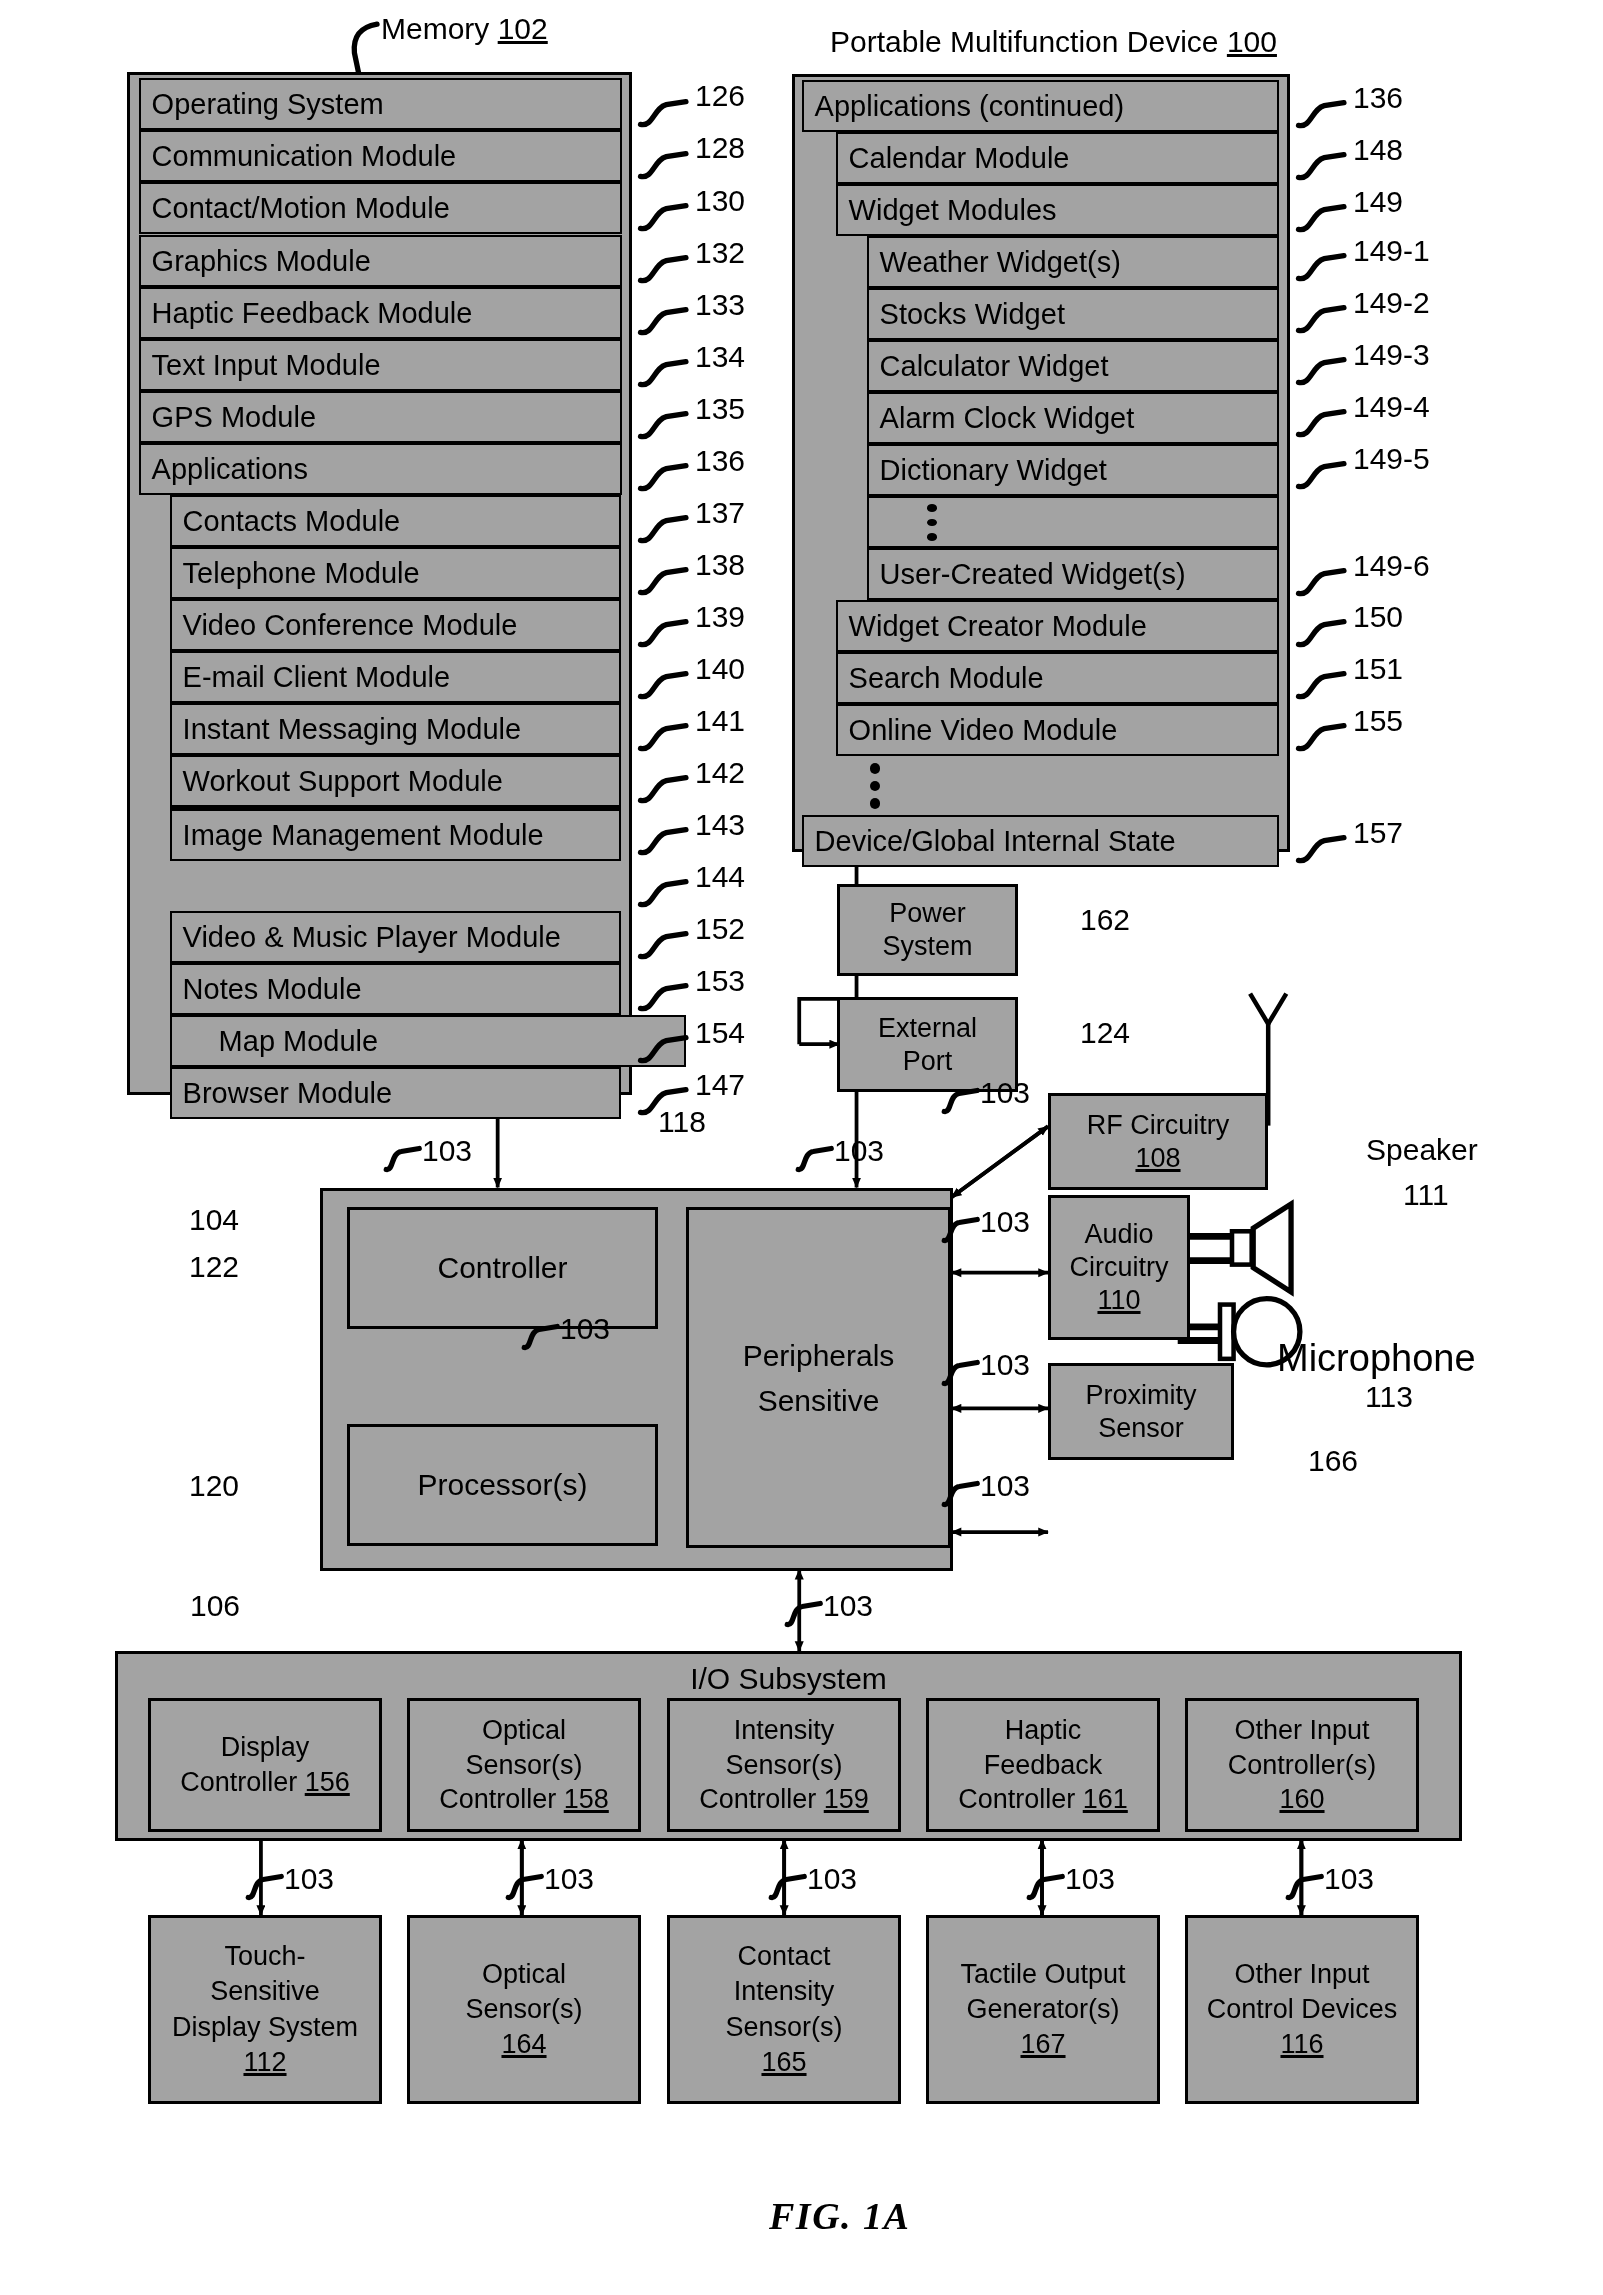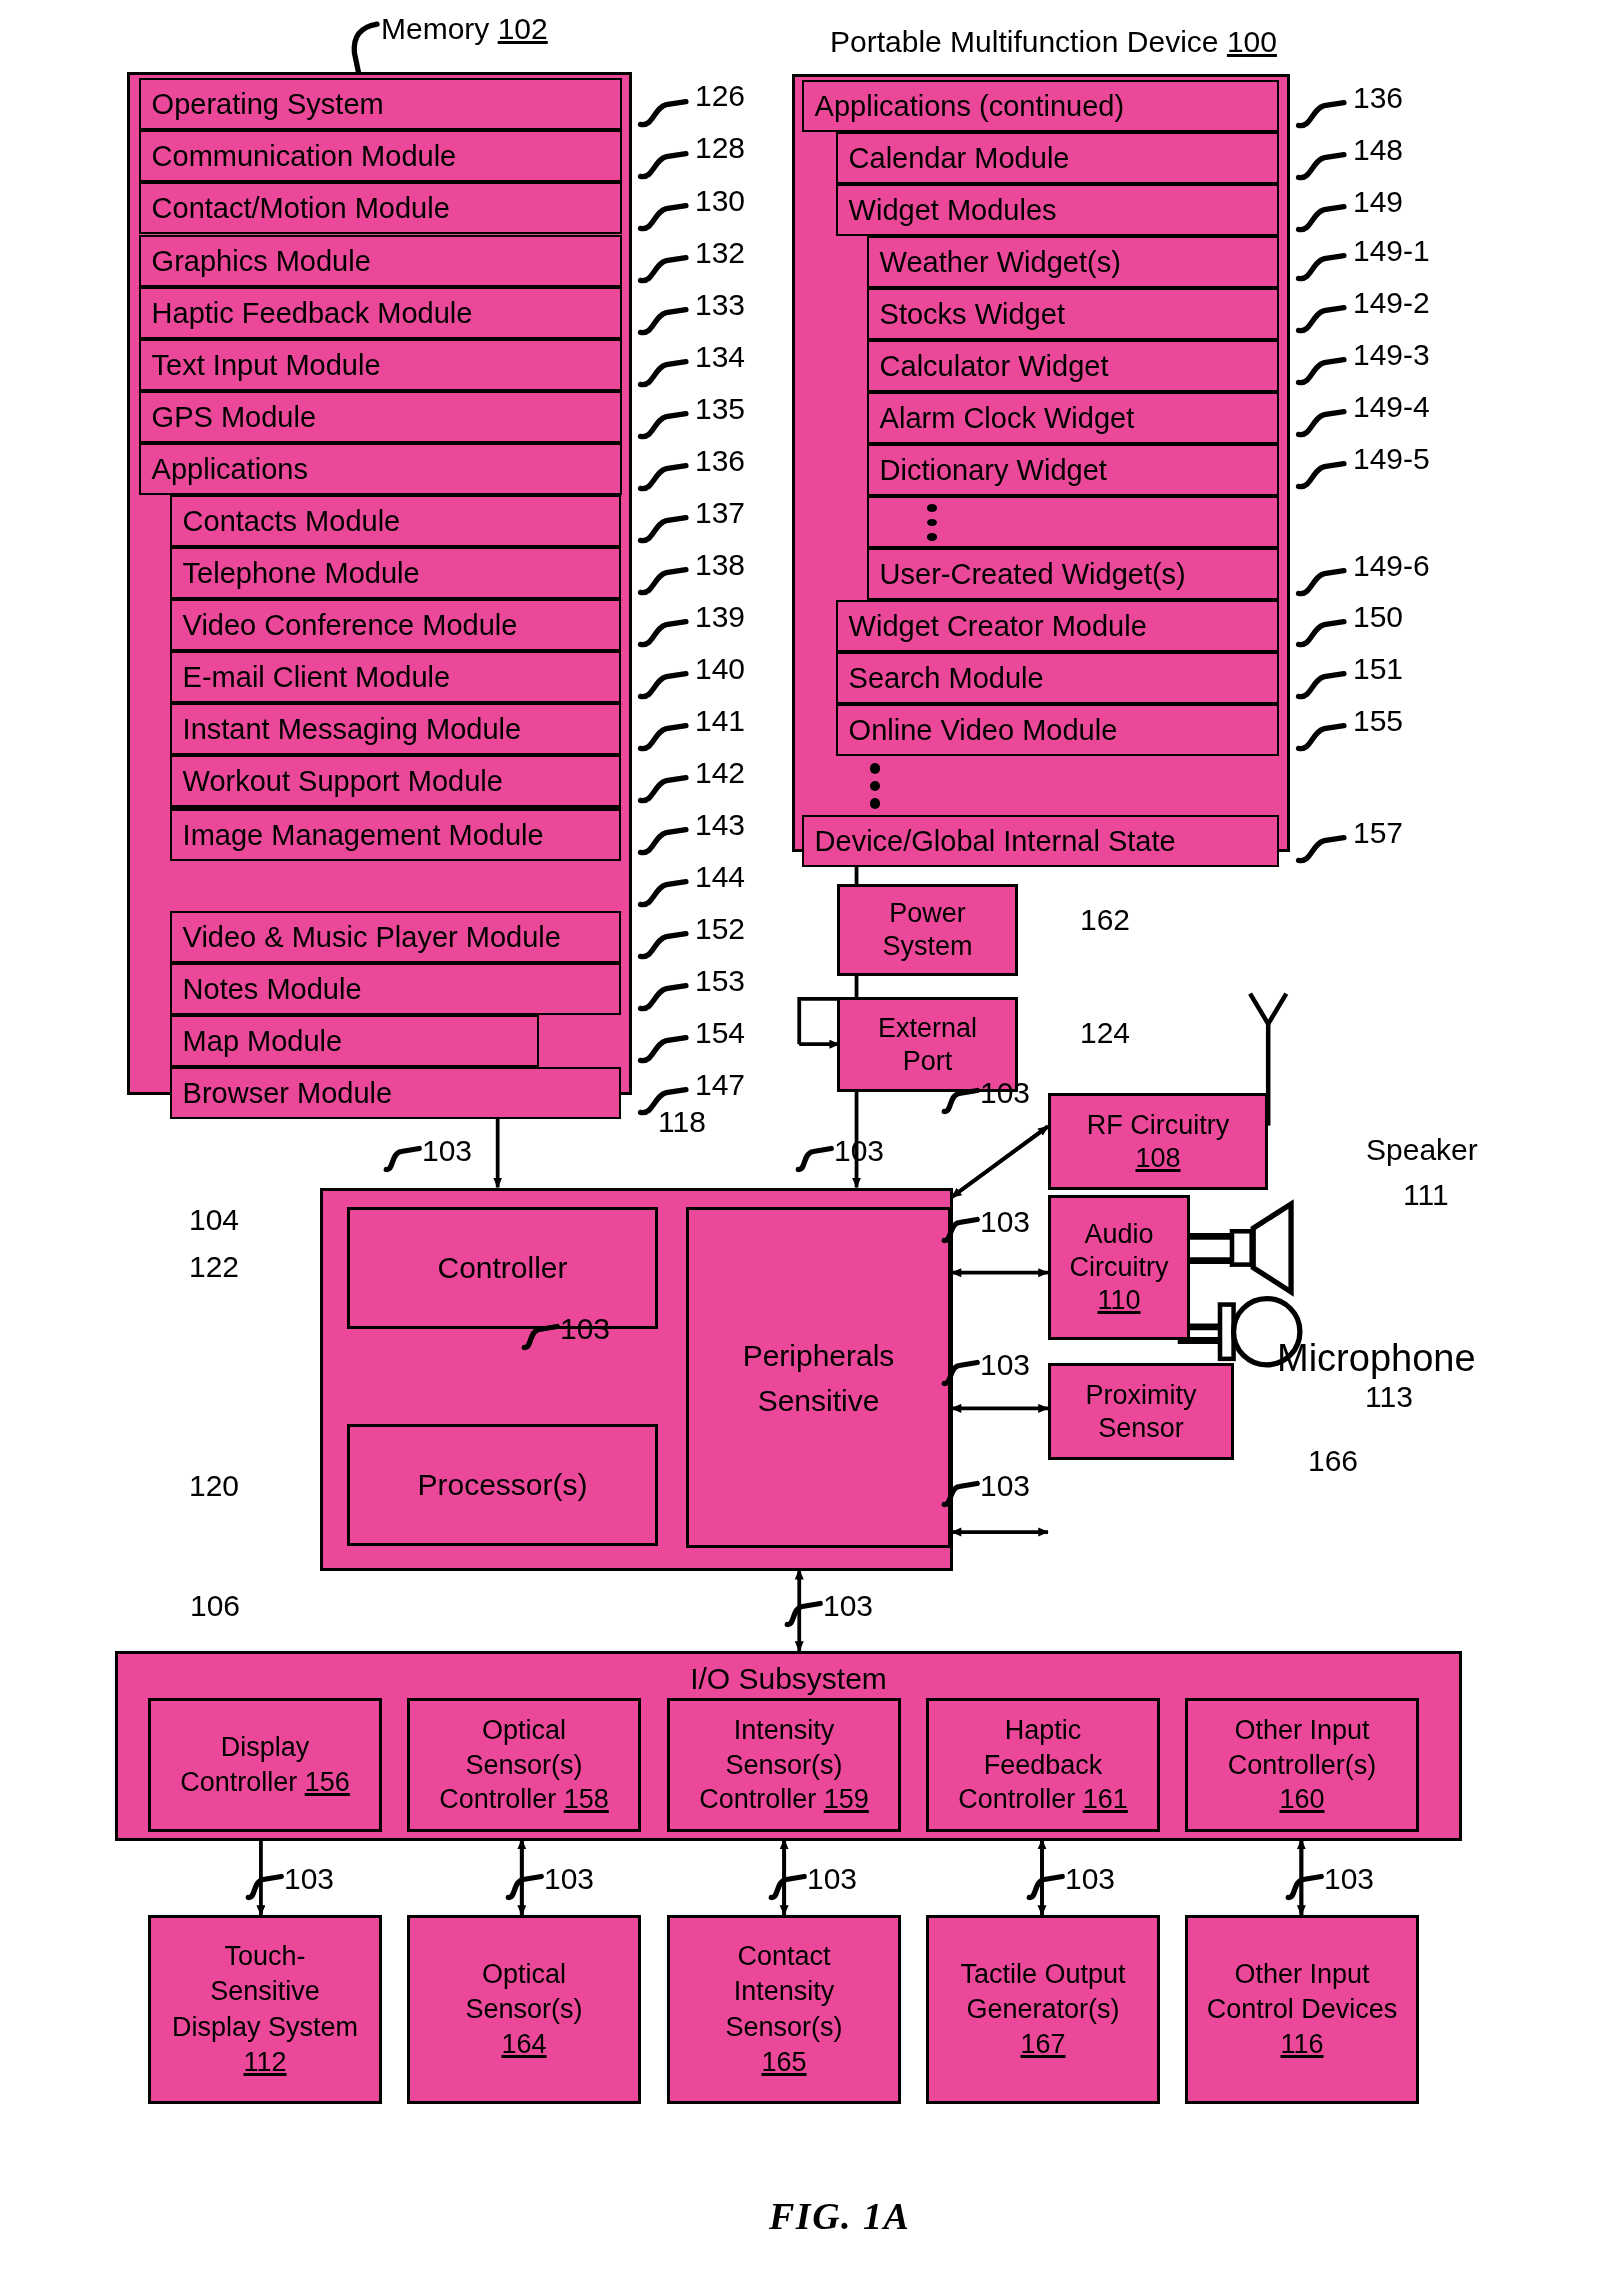--- a/index.html
+++ b/index.html
@@ -5,21 +5,21 @@
   html,body{margin:0;padding:0;background:#fff;}
   body{
     font-family:"Liberation Sans", sans-serif;
     color:#000;
     width:1603px;height:2295px;position:relative;overflow:hidden;
   }
   .stage{position:absolute;left:0;top:0;width:1603px;height:2295px;}
 
   
   .abs{position:absolute;box-sizing:border-box;}
-  .bx{position:absolute;box-sizing:border-box;border:3px solid #000;background:#ec4899;}
+  .bx{position:absolute;box-sizing:border-box;border:3px solid #000;background:#a3a3a3;}
   .bx.thin{border-width:2.3px;}
   .lbl{position:absolute;box-sizing:border-box;white-space:nowrap;line-height:1;}
   .ctr{display:flex;align-items:center;justify-content:center;text-align:center;}
   .rowtxt{display:flex;align-items:center;}
   .refnum{position:absolute;font-size:30px;line-height:1;white-space:nowrap;}
   .title{position:absolute;font-size:30px;line-height:1;white-space:nowrap;}
   .u{text-decoration:underline;text-underline-offset:2.3px;text-decoration-thickness:3px;}
   svg{position:absolute;left:0;top:0;overflow:visible;}
   .figcap{position:absolute;font-family:"Liberation Serif", serif;font-style:italic;font-weight:bold;
           font-size:38px;letter-spacing:1.5px;white-space:nowrap;}
@@ -150,21 +150,21 @@
       </div>
       <div class="bx thin rowtxt" style="left:170px;top:809px;width:451px;height:52px;">
         <span class="rowlabel">Image Management Module</span>
       </div>
       <div class="bx thin rowtxt" style="left:170px;top:911px;width:451px;height:52px;">
         <span class="rowlabel">Video &amp; Music Player Module</span>
       </div>
       <div class="bx thin rowtxt" style="left:170px;top:963px;width:451px;height:52px;">
         <span class="rowlabel">Notes Module</span>
       </div>
-      <div class="bx thin rowtxt" style="left:170px;top:1015px;width:369px;height:52px;">
+      <div class="bx thin rowtxt" style="left:170px;top:1015px;width:516px;height:52px;padding-left:36px;">
         <span class="rowlabel">Map Module</span>
       </div>
       <div class="bx thin rowtxt" style="left:170px;top:1067px;width:451px;height:52px;">
         <span class="rowlabel">Browser Module</span>
       </div>
     </div>
 
   <div id="memRefs">
       <svg width="53" height="35" style="position:absolute;left:639px;top:94px;" viewBox="0 0 70 46">
         <path d="M2,40 C18,44 20,18 36,14 L62,10" stroke="#000" stroke-width="7" fill="none" stroke-linecap="round"></path>

